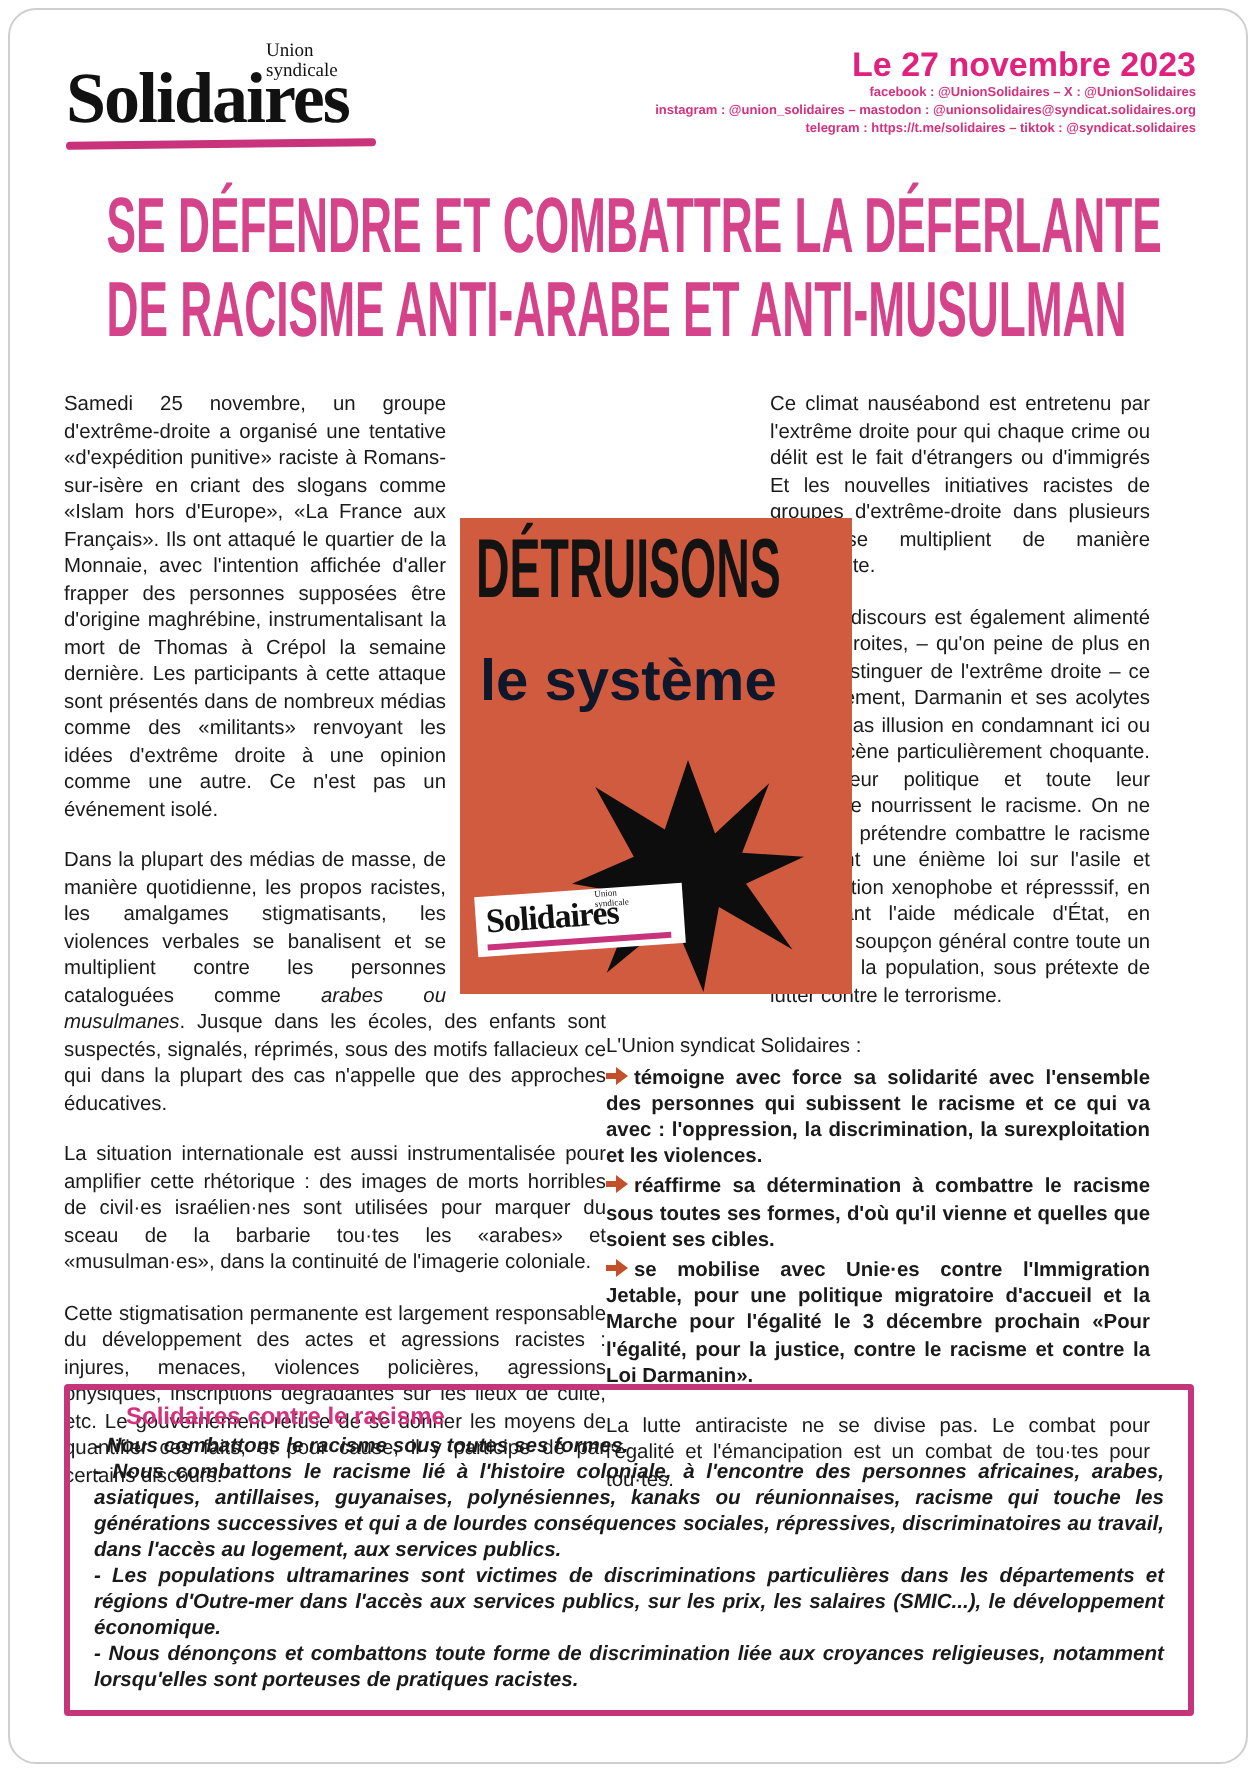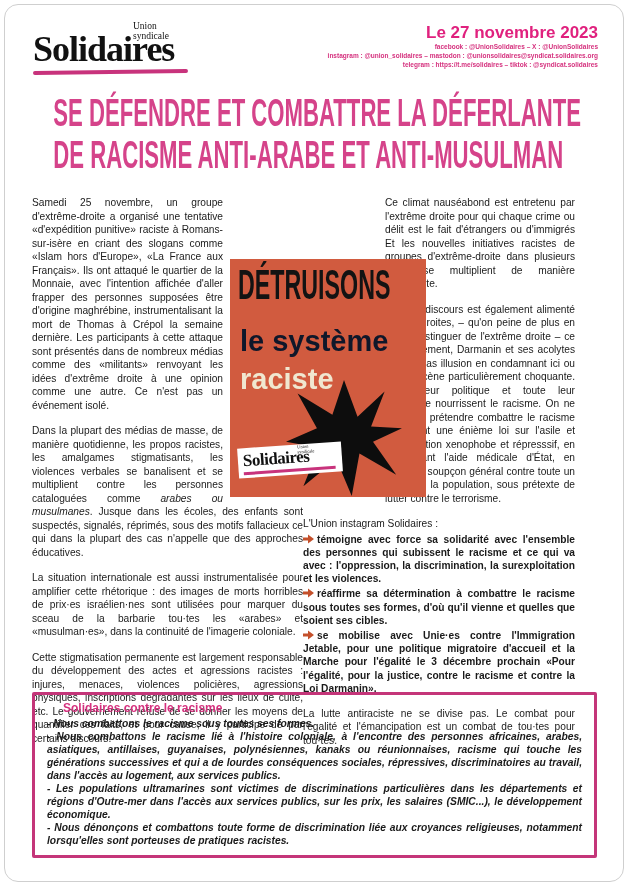--- a/index.html
+++ b/index.html
@@ -85,28 +85,28 @@
 <div class="title">
   <div class="title-line">SE DÉFENDRE ET COMBATTRE LA DÉFERLANTE</div>
   <div class="title-line">DE RACISME ANTI-ARABE ET ANTI-MUSULMAN</div>
 </div>
 
 <div class="columns">
   <div class="col col-left">
     <div class="spacer-r"></div>
     <p>Samedi 25 novembre, un groupe d'extrême-droite a organisé une tentative «d'expédition punitive» raciste à Romans-sur-isère en criant des slogans comme «Islam hors d'Europe», «La France aux Français». Ils ont attaqué le quartier de la Monnaie, avec l'intention affichée d'aller frapper des personnes supposées être d'origine maghrébine, instrumentalisant la mort de Thomas à Crépol la semaine dernière. Les participants à cette attaque sont présentés dans de nombreux médias comme des «militants» renvoyant les idées d'extrême droite à une opinion comme une autre. Ce n'est pas un événement isolé.</p>
     <p><span>Dans la plupart des médias de masse, de manière quotidienne, les propos racistes, les amalgames stigmatisants, les violences verbales se banalisent et se multiplient contre les personnes cataloguées comme </span><span class="italic">arabes ou musulmanes</span><span>. Jusque dans les écoles, des enfants sont suspectés, signalés, réprimés, sous des motifs fallacieux ce qui dans la plupart des cas n'appelle que des approches éducatives.</span></p>
-    <p>La situation internationale est aussi instrumentalisée pour amplifier cette rhétorique : des images de morts horribles de prix·es israélien·nes sont utilisées pour marquer du sceau de la barbarie tou·tes les «arabes» et «musulman·es», dans la continuité de l'imagerie coloniale.</p>
+    <p>La situation internationale est aussi instrumentalisée pour amplifier cette rhétorique : des images de morts horribles de civil·es israélien·nes sont utilisées pour marquer du sceau de la barbarie tou·tes les «arabes» et «musulman·es», dans la continuité de l'imagerie coloniale.</p>
     <p>Cette stigmatisation permanente est largement responsable du développement des actes et agressions racistes : injures, menaces, violences policières, agressions physiques, inscriptions dégradantes sur les lieux de culte, etc. Le gouvernement refuse de se donner les moyens de quantifier ces faits, et pour cause, il y participe de par certains discours.</p>
   </div>
   <div class="col col-right">
     <div class="spacer-l"></div>
     <p>Ce climat nauséabond est entretenu par l'extrême droite pour qui chaque crime ou délit est le fait d'étrangers ou d'immigrés Et les nouvelles initiatives racistes de groupes d'extrême-droite dans plusieurs villes se multiplient de manière inquiétante.</p>
     <p>Mais ce discours est également alimenté par les droites, – qu'on peine de plus en plus à distinguer de l'extrême droite – ce gouvernement, Darmanin et ses acolytes ne font pas illusion en condamnant ici ou là une scène particulièrement choquante. Toute leur politique et toute leur rhétorique nourrissent le racisme. On ne peut pas prétendre combattre le racisme en votant une énième loi sur l'asile et l'immigration xenophobe et répresssif, en supprimant l'aide médicale d'État, en jetant un soupçon général contre toute un partie de la population, sous prétexte de lutter contre le terrorisme.</p>
-    <p class="list-intro">L'Union instagram Solidaires :</p>
+    <p class="list-intro">L'Union syndicat Solidaires :</p>
     <p class="bullet"><span class="arrow-ic"><svg width="11" height="10" viewBox="0 0 11 10">
             <path d="M0 3.5 h5 V0.5 L11 5 L5 9.5 V6.5 H0 Z" fill="#c4502b"></path>
           </svg></span><span>témoigne avec force sa solidarité avec l'ensemble des personnes qui subissent le racisme et ce qui va avec : l'oppression, la discrimination, la surexploitation et les violences.</span></p>
     <p class="bullet"><span class="arrow-ic"><svg width="11" height="10" viewBox="0 0 11 10">
             <path d="M0 3.5 h5 V0.5 L11 5 L5 9.5 V6.5 H0 Z" fill="#c4502b"></path>
           </svg></span><span>réaffirme sa détermination à combattre le racisme sous toutes ses formes, d'où qu'il vienne et quelles que soient ses cibles.</span></p>
     <p class="bullet"><span class="arrow-ic"><svg width="11" height="10" viewBox="0 0 11 10">
             <path d="M0 3.5 h5 V0.5 L11 5 L5 9.5 V6.5 H0 Z" fill="#c4502b"></path>
           </svg></span><span>se mobilise avec Unie·es contre l'Immigration Jetable, pour une politique migratoire d'accueil et la Marche pour l'égalité le 3 décembre prochain «Pour l'égalité, pour la justice, contre le racisme et contre la Loi Darmanin».</span></p>
     <p class="last-par">La lutte antiraciste ne se divise pas. Le combat pour l'égalité et l'émancipation est un combat de tou·tes pour tou·tes.</p>
@@ -114,21 +114,20 @@
 </div>
 
 <div class="poster">
   <div class="poster-star">
     <svg width="116" height="122" viewBox="0 0 120 120">
       <polygon points="60,0 74,38 102,12 88,48 120,50 90,64 114,98 76,76 68,120 52,82 18,110 34,70 0,64 32,50 12,14 48,36" fill="#0d0d0d"></polygon>
     </svg>
   </div>
   <div class="poster-word1">DÉTRUISONS</div>
   <div class="poster-word2">le système</div>
-  <div class="poster-word3">raciste</div>
   <div class="poster-logo">
     <div class="poster-logo-name">Solidaires</div>
     <div class="poster-logo-top">
       <div>Union</div>
       <div>syndicale</div>
     </div>
     <div class="poster-logo-line"></div>
   </div>
 </div>
 

